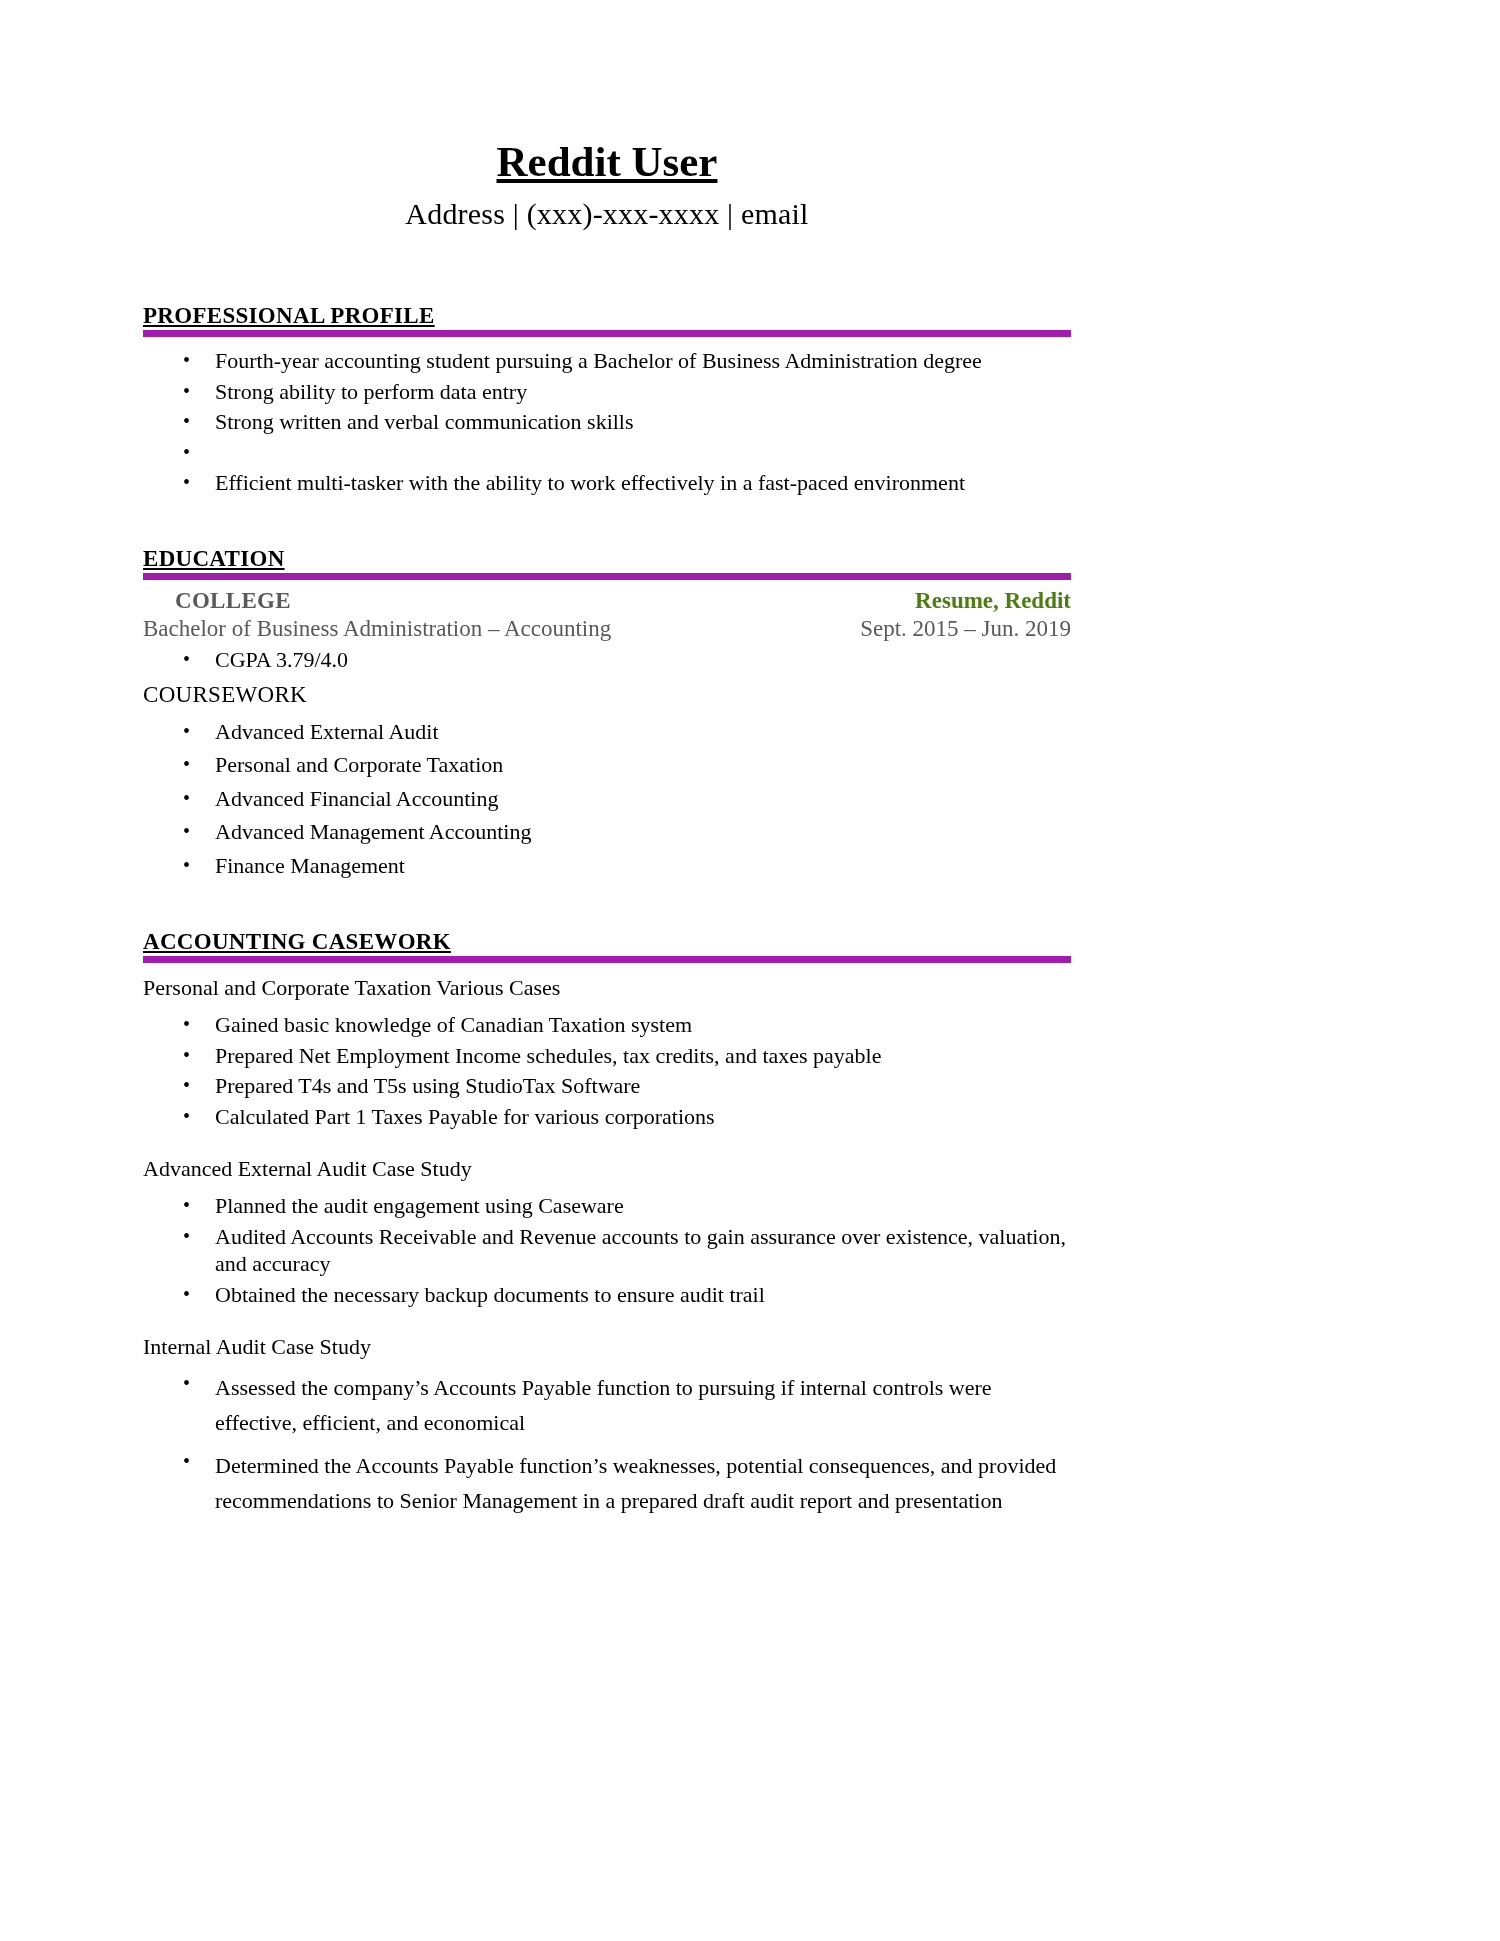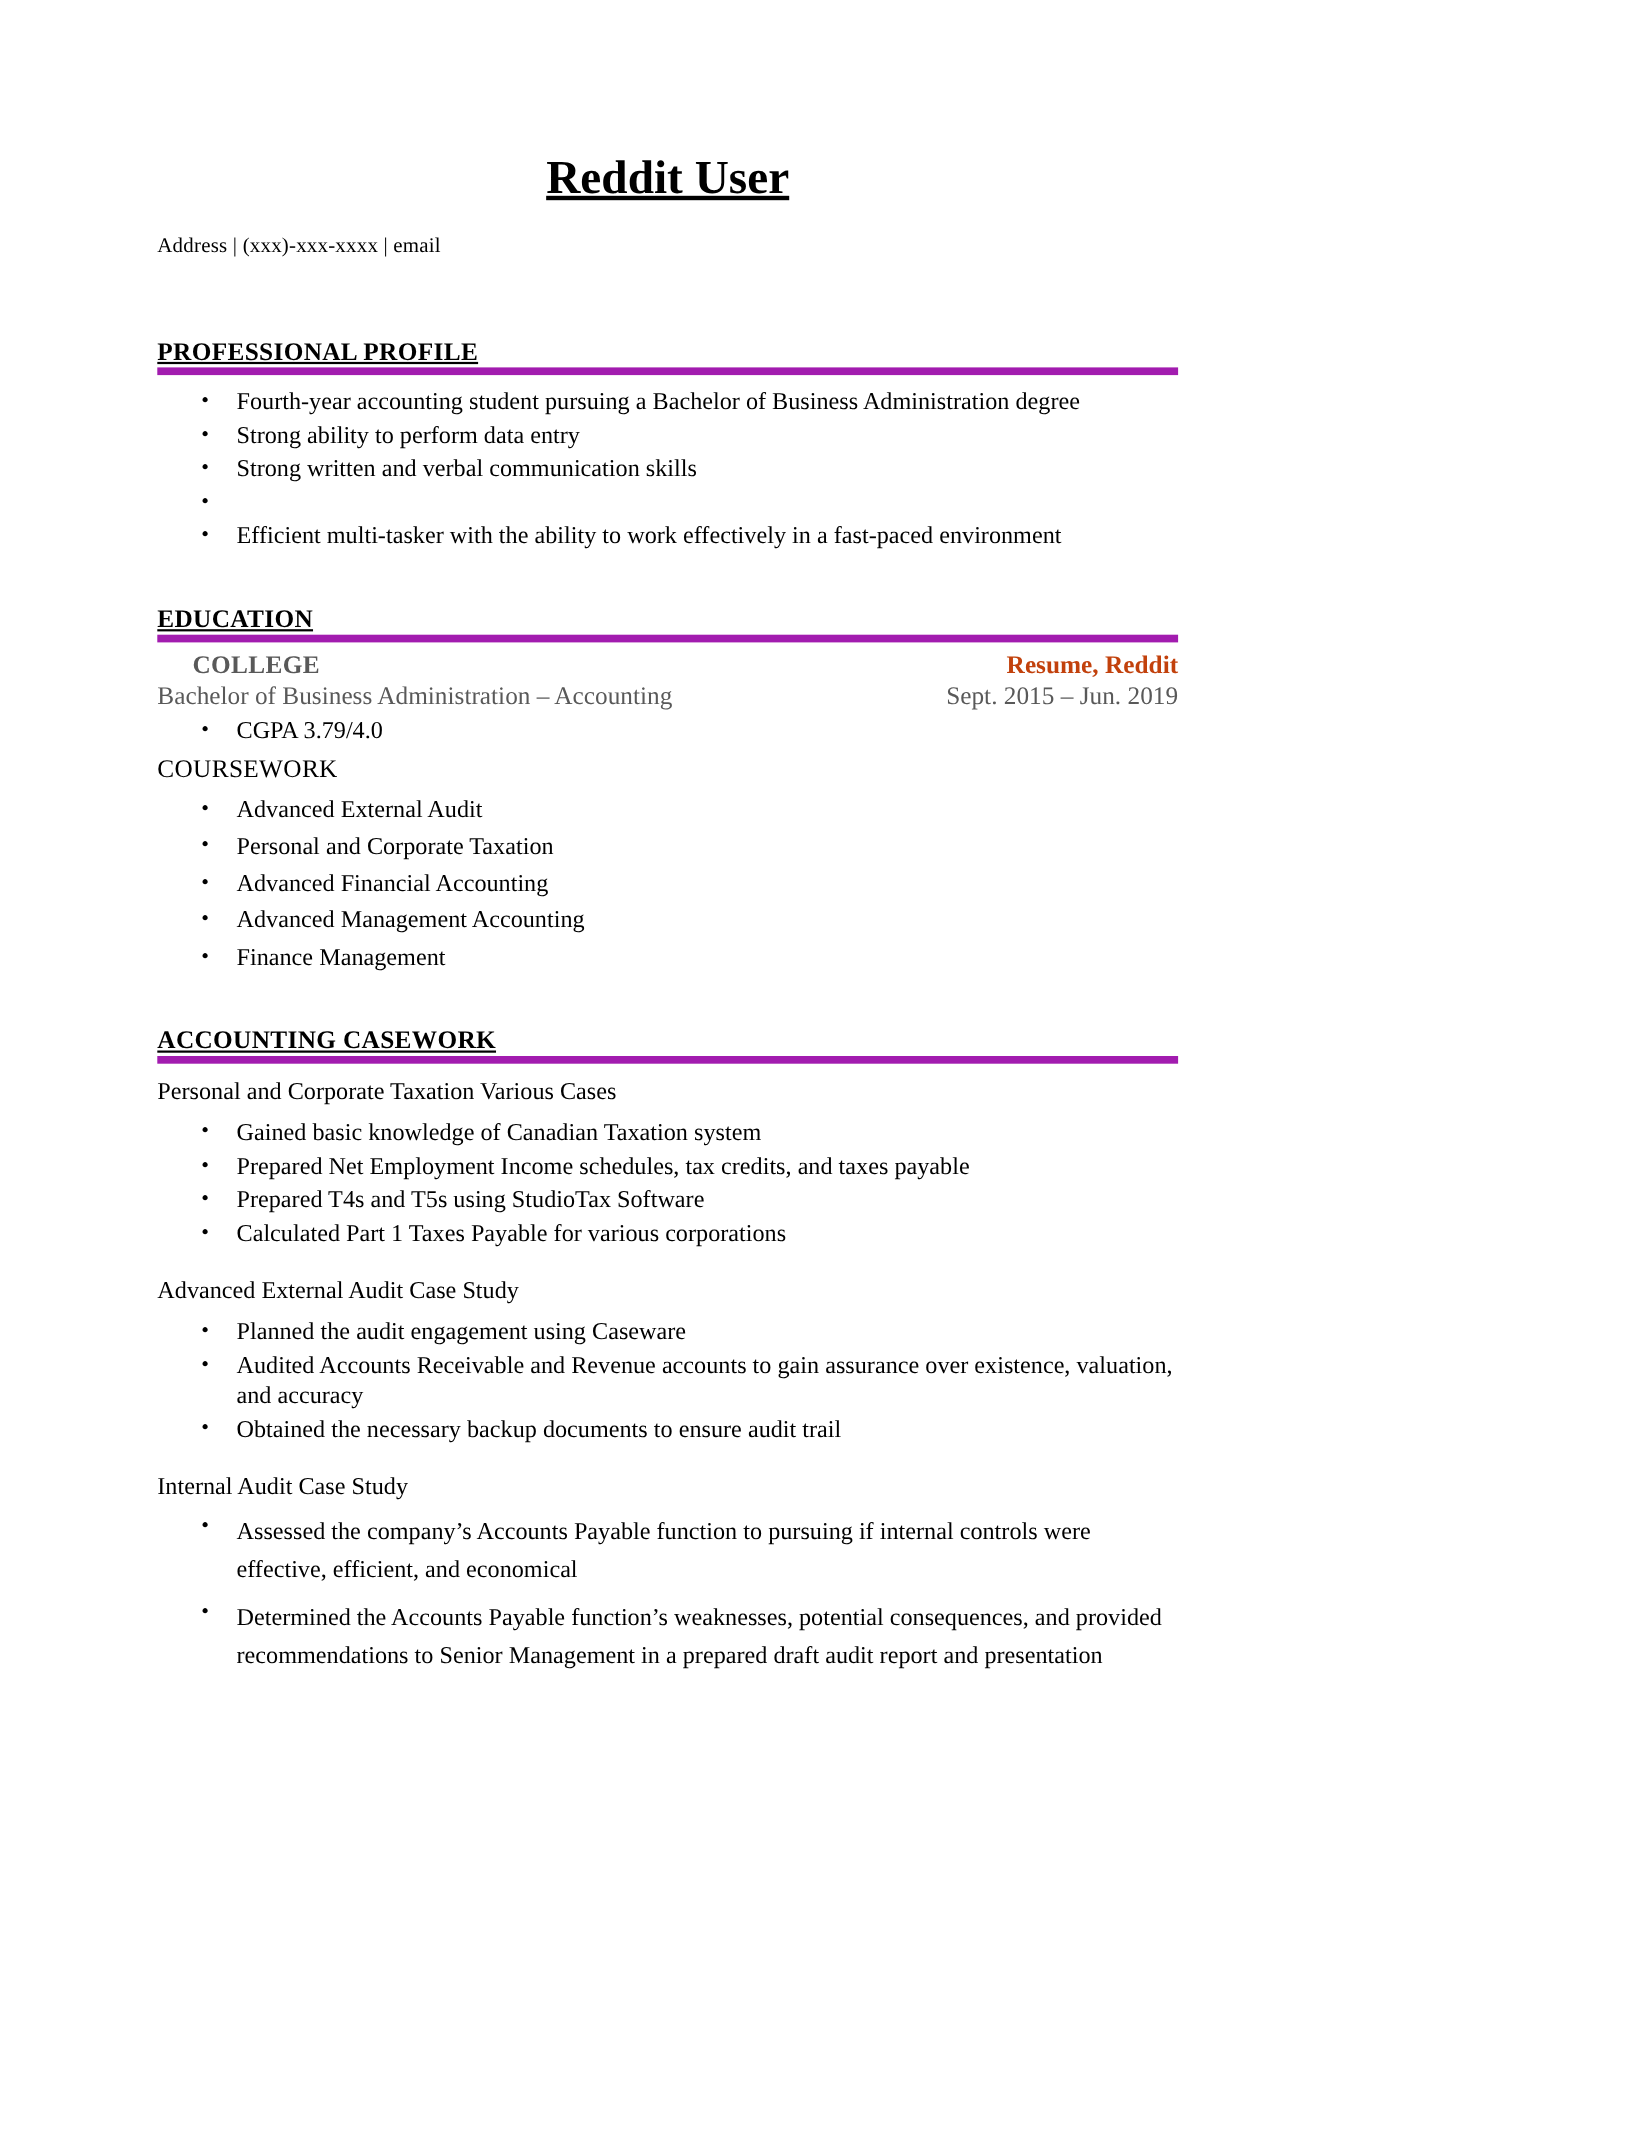--- a/index.html
+++ b/index.html
@@ -24,23 +24,23 @@
   }
   
   .doc-title {
     text-align: center;
     font-size: 43px;
     font-weight: bold;
     line-height: 1.1;
   }
   .doc-title span { text-decoration: underline; }
   .contact-line {
-    text-align: left;
-    font-size: 19px;
-    margin-top: 28px;
+    text-align: center;
+    font-size: 30px;
+    margin-top: 12px;
     letter-spacing: 0.2px;
   }
   
   .section { margin-top: 50px; }
   .section.first { margin-top: 72px; }
   .section-heading {
     font-size: 23px;
     font-weight: bold;
     border-bottom: 7px solid #a21caf;
     padding-bottom: 1px;
@@ -72,21 +72,21 @@
   
   .edu-row {
     display: flex;
     justify-content: space-between;
     align-items: baseline;
     margin-top: 8px;
     font-size: 23px;
   }
   .edu-row.tight { margin-top: 2px; }
   .school-name { color: #595959; font-weight: bold; letter-spacing: 0.3px; margin-left: 32px; }
-  .school-right { color: #c2410c; font-weight: bold; }
+  .school-right { color: #4d7c0f; font-weight: bold; }
   .degree-name { color: #595959; }
   .degree-dates { color: #595959; }
   .coursework-label {
     font-size: 23px;
     margin-top: 8px;
     letter-spacing: 0.3px;
   }
   
   .group-title {
     font-size: 22px;

